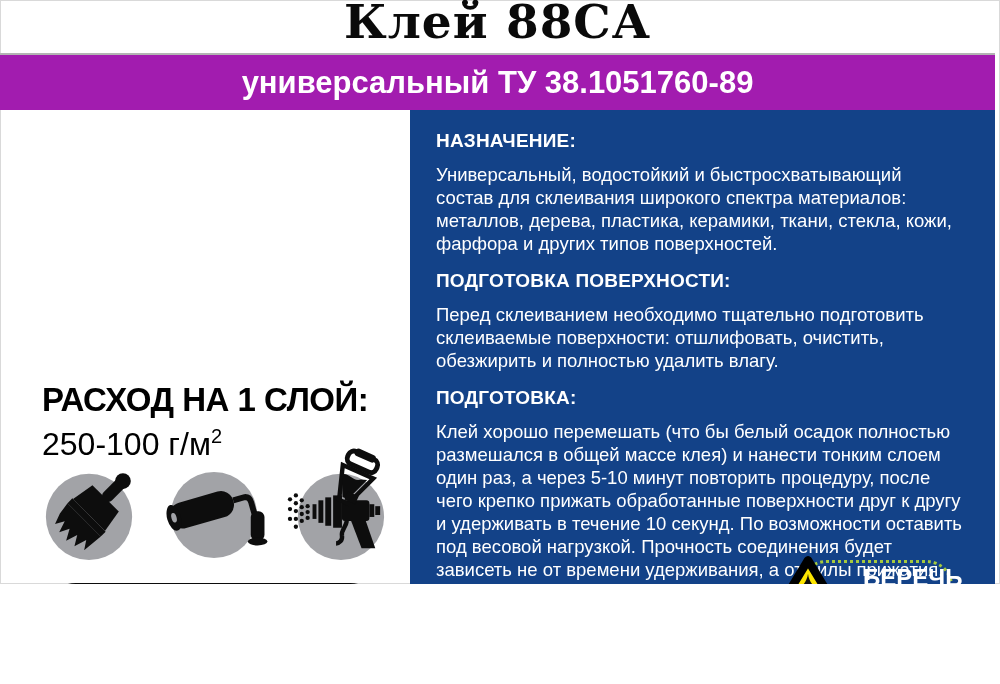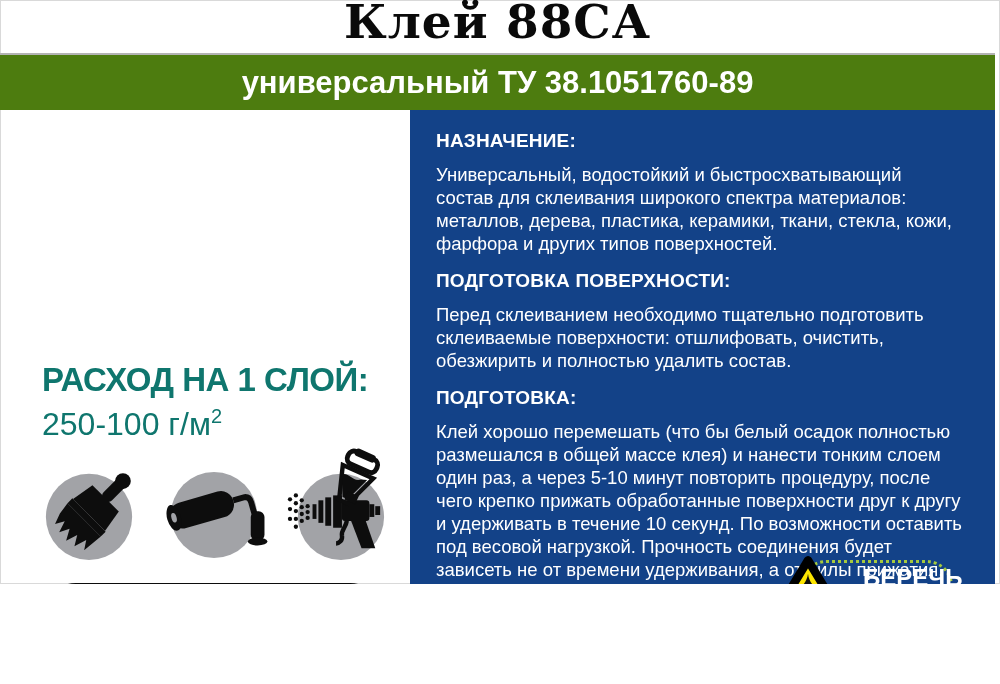--- a/index.html
+++ b/index.html
@@ -8,27 +8,27 @@
     font-family:"Liberation Sans",sans-serif;overflow:hidden;
     box-shadow:inset 0 0 0 1px #d9d9d9;
   }
   
   .title{
     position:absolute;top:-6px;left:0;width:995px;margin:0;text-align:center;
     font-family:"DejaVu Serif",serif;font-weight:bold;font-size:47px;color:#0a0a0a;
     letter-spacing:1px;
   }
   .subtitle-bar{
-    position:absolute;top:53px;left:0;width:995px;height:57px;background:#4d7c0f;
+    position:absolute;top:53px;left:0;width:995px;height:57px;background:#a21caf;
     border-top:2px solid #b3b3b3;box-sizing:border-box;
     display:flex;align-items:center;justify-content:center;
   }
   .subtitle-bar span{color:#ffffff;font-weight:bold;font-size:31px;}
   
-  .consumption{position:absolute;left:42px;top:362px;color:#0f766e;}
+  .consumption{position:absolute;left:42px;top:382px;color:#000000;}
   .consumption-heading{font-weight:bold;font-size:33px;letter-spacing:-0.5px;line-height:36px;}
   .consumption-value{font-size:32px;line-height:36px;}
   .consumption-value sup{font-size:20px;}
   .app-icons{position:absolute;left:40px;top:466px;display:flex;gap:27px;}
   .icon-circle{width:98px;height:98px;position:relative;}
   .icon-circle svg{overflow:visible;display:block;}
   .weight-pill{
     position:absolute;left:48px;top:583px;width:330px;height:55px;box-sizing:border-box;
     border:5px solid #0c0c0c;border-radius:31px;background:#ffffff;
     display:flex;align-items:center;justify-content:center;padding-right:92px;
@@ -153,21 +153,21 @@
 
   <div class="blue-panel">
 
     <div class="info-section">
       <h2>НАЗНАЧЕНИЕ:</h2>
       <p>Универсальный, водостойкий и быстросхватывающий состав для склеивания широкого спектра материалов: металлов, дерева, пластика, керамики, ткани, стекла, кожи, фарфора и других типов поверхностей.</p>
     </div>
 
     <div class="info-section">
       <h2>ПОДГОТОВКА ПОВЕРХНОСТИ:</h2>
-      <p>Перед склеиванием необходимо тщательно подготовить склеиваемые поверхности: отшлифовать, очистить, обезжирить и полностью удалить состав.</p>
+      <p>Перед склеиванием необходимо тщательно подготовить склеиваемые поверхности: отшлифовать, очистить, обезжирить и полностью удалить влагу.</p>
     </div>
 
     <div class="info-section">
       <h2>ПОДГОТОВКА:</h2>
       <p>Клей хорошо перемешать (что бы белый осадок полностью размешался в общей массе клея) и нанести тонким слоем один раз, а через 5-10 минут повторить процедуру, после чего крепко прижать обработанные поверхности друг к другу и удерживать в течение 10 секунд. По возможности оставить под весовой нагрузкой. Прочность соединения будет зависеть не от времени удерживания, а от силы прижатия. Склеенное изделие можно использовать через 24 часа, максимальная прочность достигается через 48 часов.</p>
     </div>
 
     <div class="warning-box">
       <span>БЕРЕЧЬ</span>
       <span>ОТ ОГНЯ!</span>

